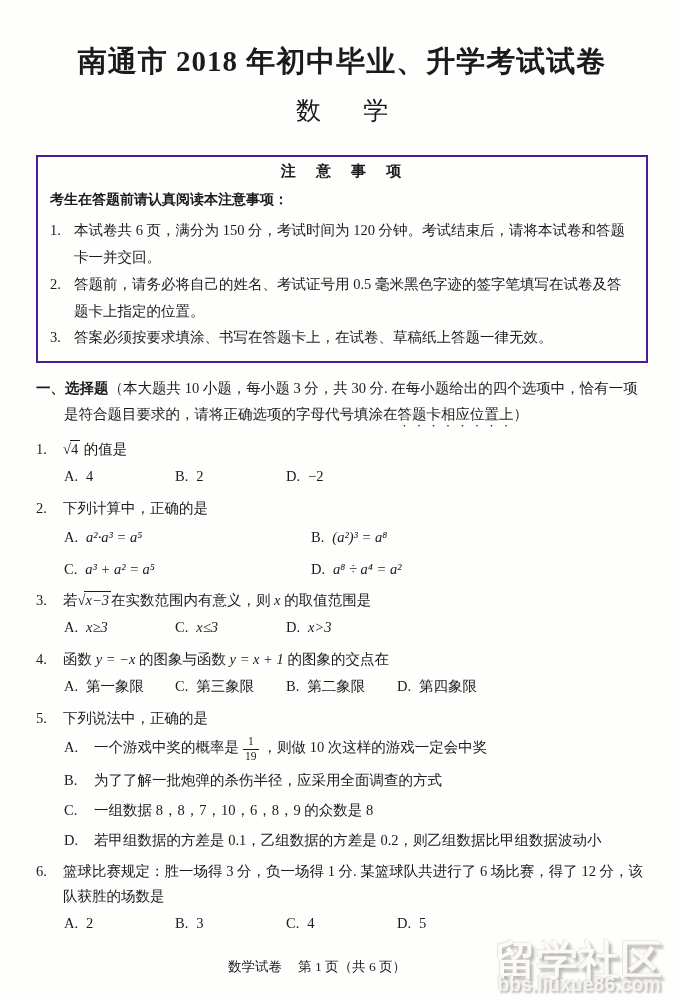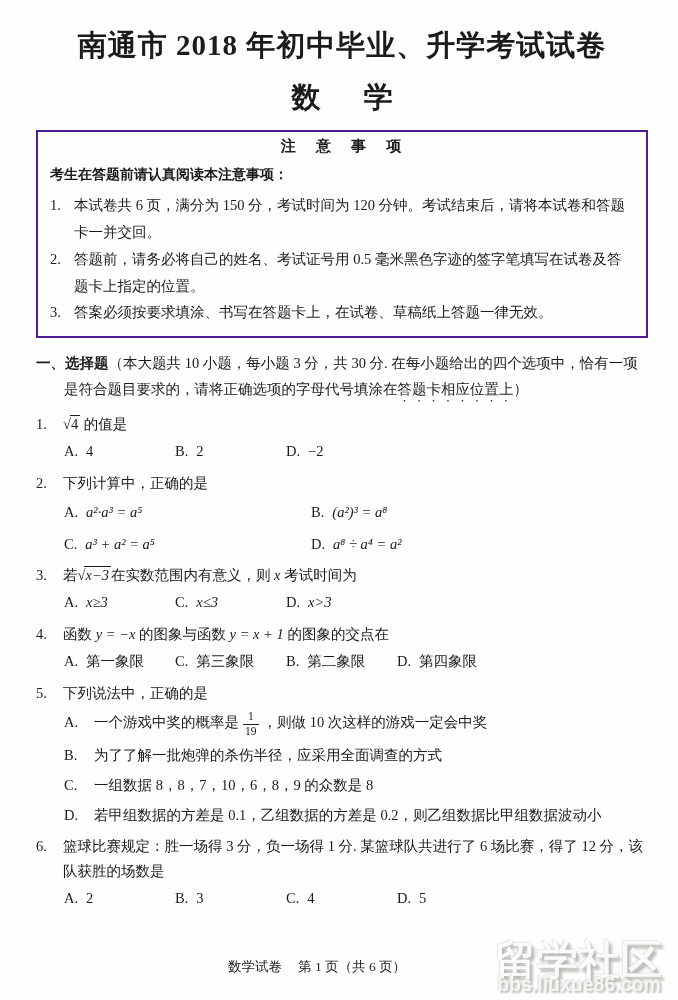--- a/index.html
+++ b/index.html
@@ -5,38 +5,38 @@
   * { box-sizing: border-box; margin: 0; padding: 0; }
   html, body { width: 678px; height: 1000px; }
   body {
     position: relative;
     background: #fefefd;
     color: #1b1b1b;
     font-family: "Liberation Serif", "DejaVu Serif", serif;
     font-size: 14.5px;
     overflow: hidden;
   }
-  .page { padding: 26px 30px 0 36px; }
+  .page { padding: 42px 30px 0 36px; }
 
   
   .doc-title {
     text-align: center;
     font-size: 29px;
     font-weight: bold;
     letter-spacing: 1px;
     margin-bottom: 12px;
     white-space: nowrap;
   }
   .subject-title {
     text-align: center;
-    font-size: 29px;
-    font-weight: bold;
+    font-size: 25px;
+    font-weight: normal;
     letter-spacing: 18px;
     text-indent: 18px;
-    margin-bottom: 12px;
+    margin-bottom: 28px;
   }
 
   
   .notice-box {
     border: 2px solid #4c1d95;
     padding: 5px 14px 10px 12px;
     margin-bottom: 13px;
   }
   .notice-heading {
     text-align: center;
@@ -204,21 +204,21 @@
       <span class="opt"><span class="opt-label">B.</span><span class="math">(a²)³ = a⁸</span></span>
       <span class="opt"><span class="opt-label">C.</span><span class="math">a³ + a² = a⁵</span></span>
       <span class="opt"><span class="opt-label">D.</span><span class="math">a⁸ ÷ a⁴ = a²</span></span>
     </div>
   </div>
 
   <div class="question">
     <div class="q-stem">
       <span class="q-num">3.</span>
       <span class="q-body">
-        <span>若</span><span class="sqrt"><span class="sqrt-sign">√</span><span class="radicand math">x−3</span></span><span>在实数范围内有意义，则 </span><span class="math">x</span><span> 考试时间为</span>
+        <span>若</span><span class="sqrt"><span class="sqrt-sign">√</span><span class="radicand math">x−3</span></span><span>在实数范围内有意义，则 </span><span class="math">x</span><span> 的取值范围是</span>
       </span>
     </div>
     <div class="opts">
       <span class="opt"><span class="opt-label">A.</span><span class="math">x≥3</span></span>
       <span class="opt"><span class="opt-label">C.</span><span class="math">x≤3</span></span>
       <span class="opt"><span class="opt-label">D.</span><span class="math">x&gt;3</span></span>
     </div>
   </div>
 
   <div class="question">

